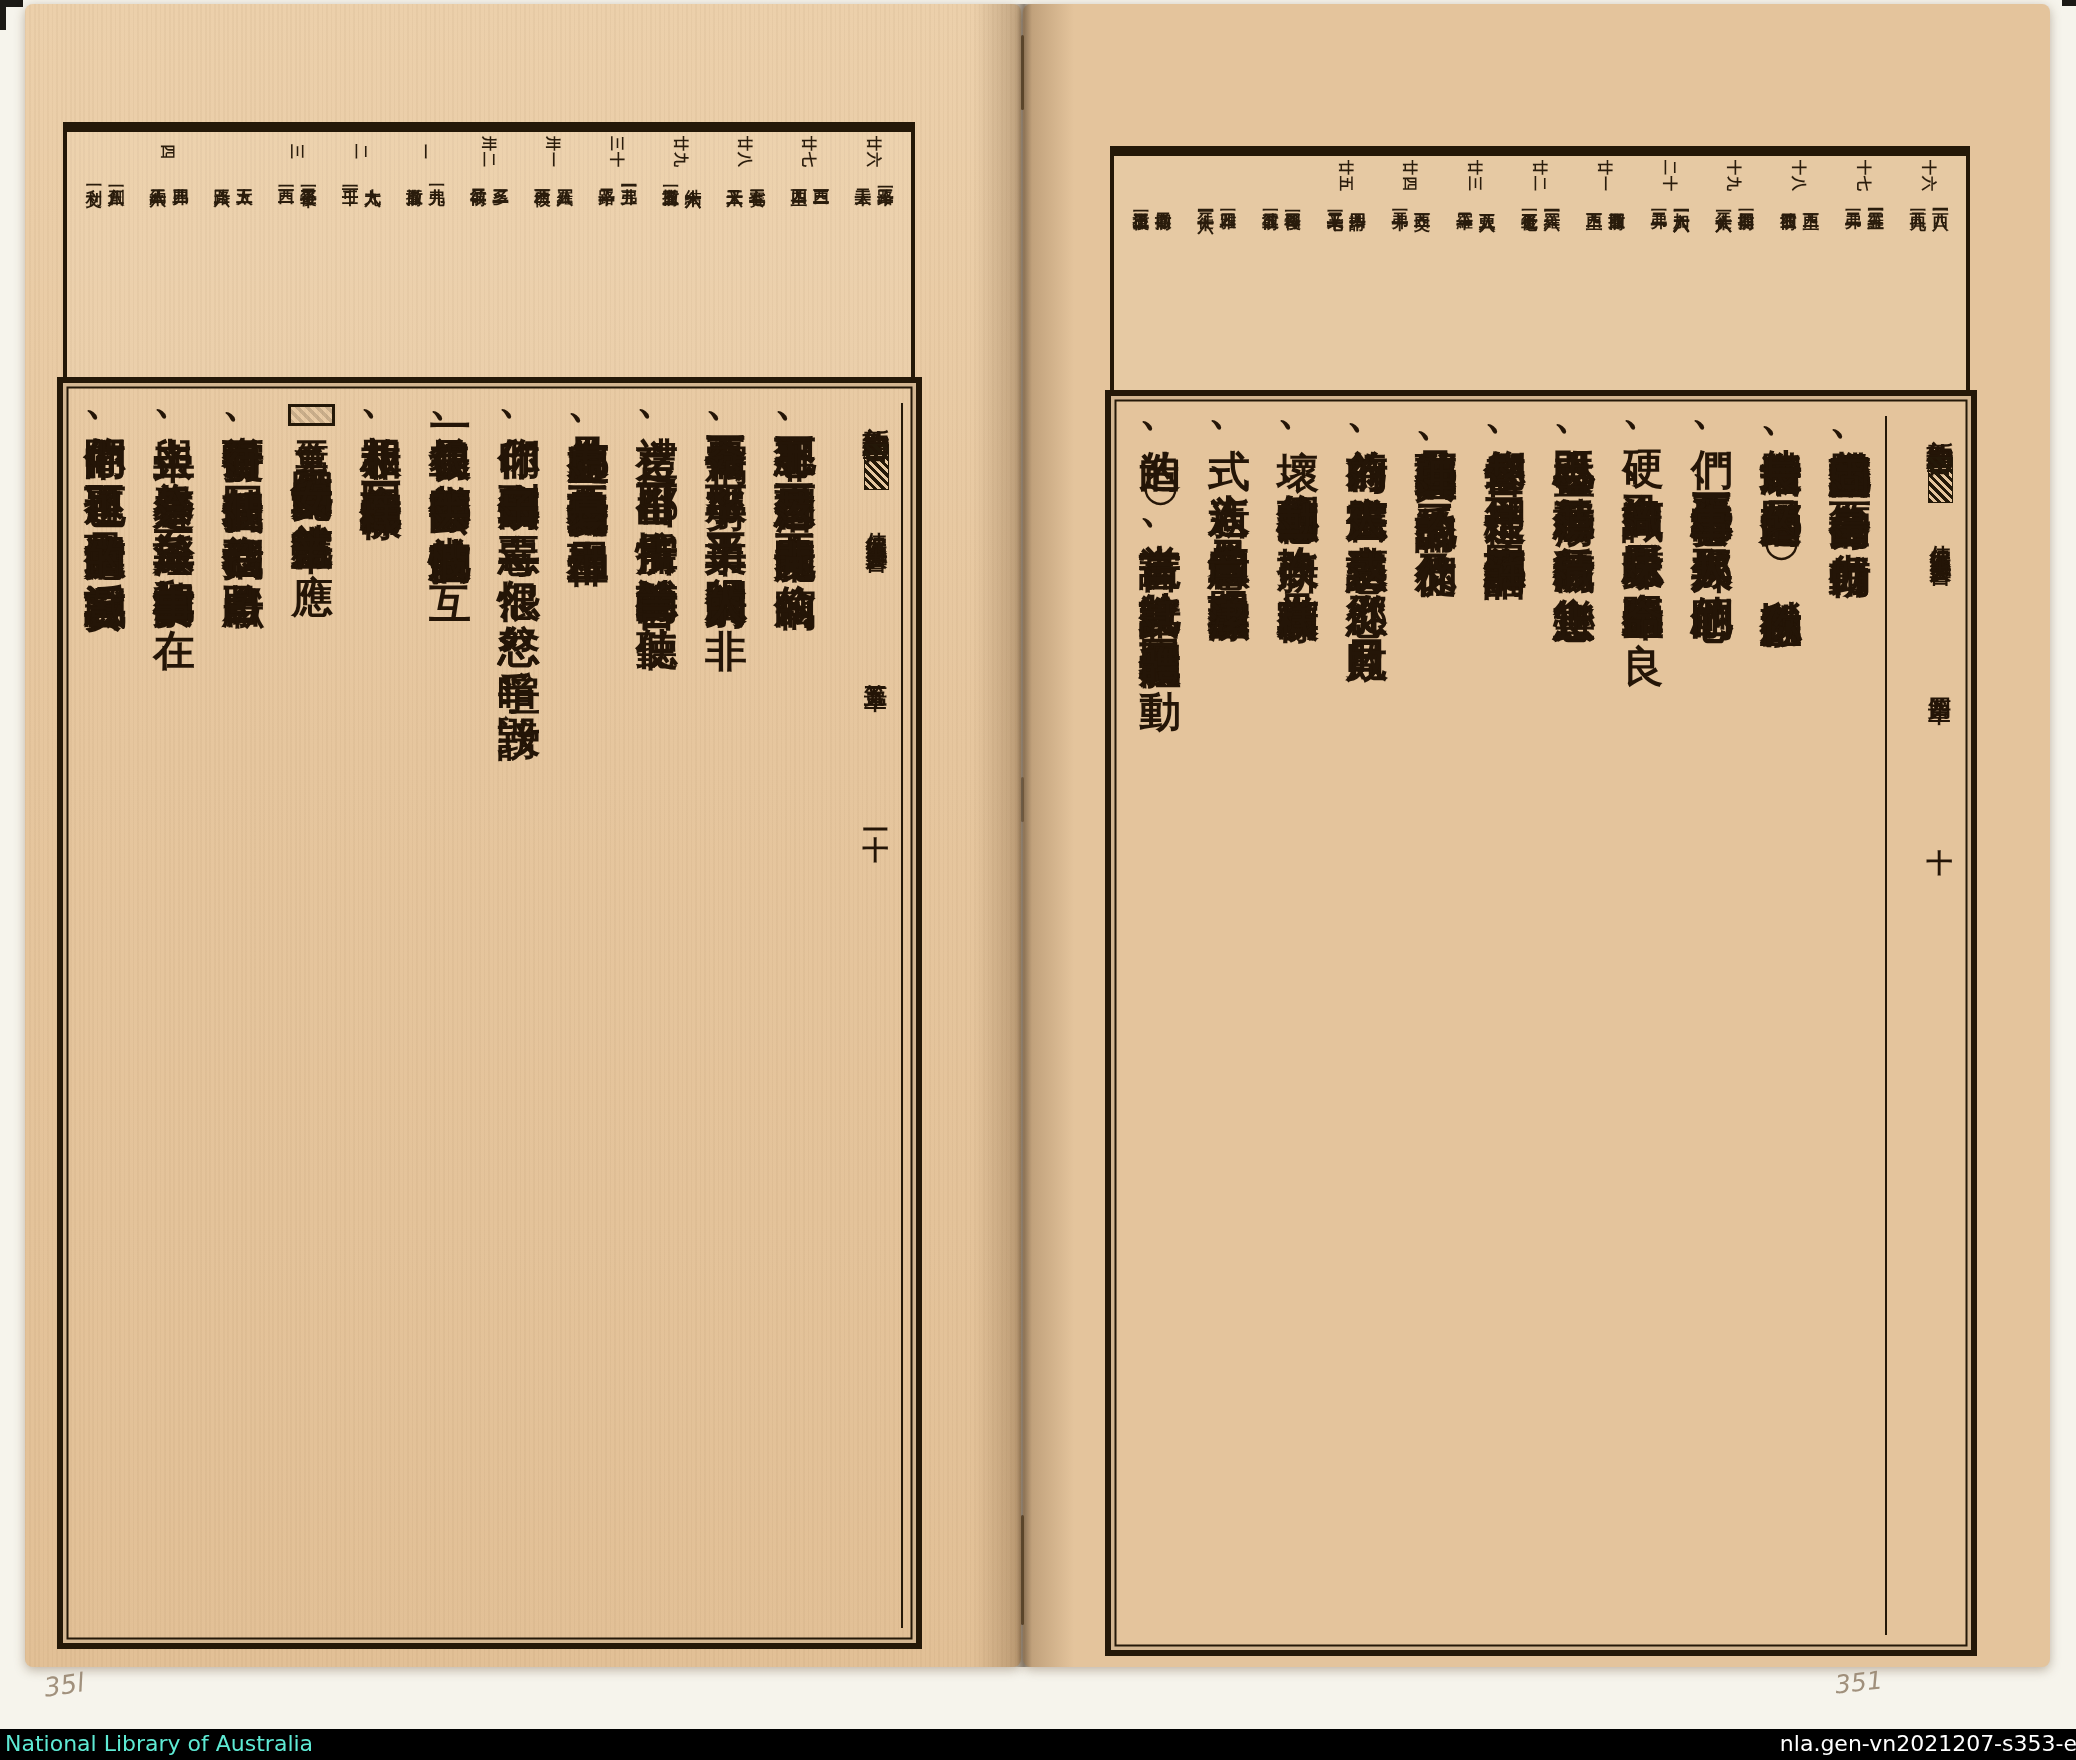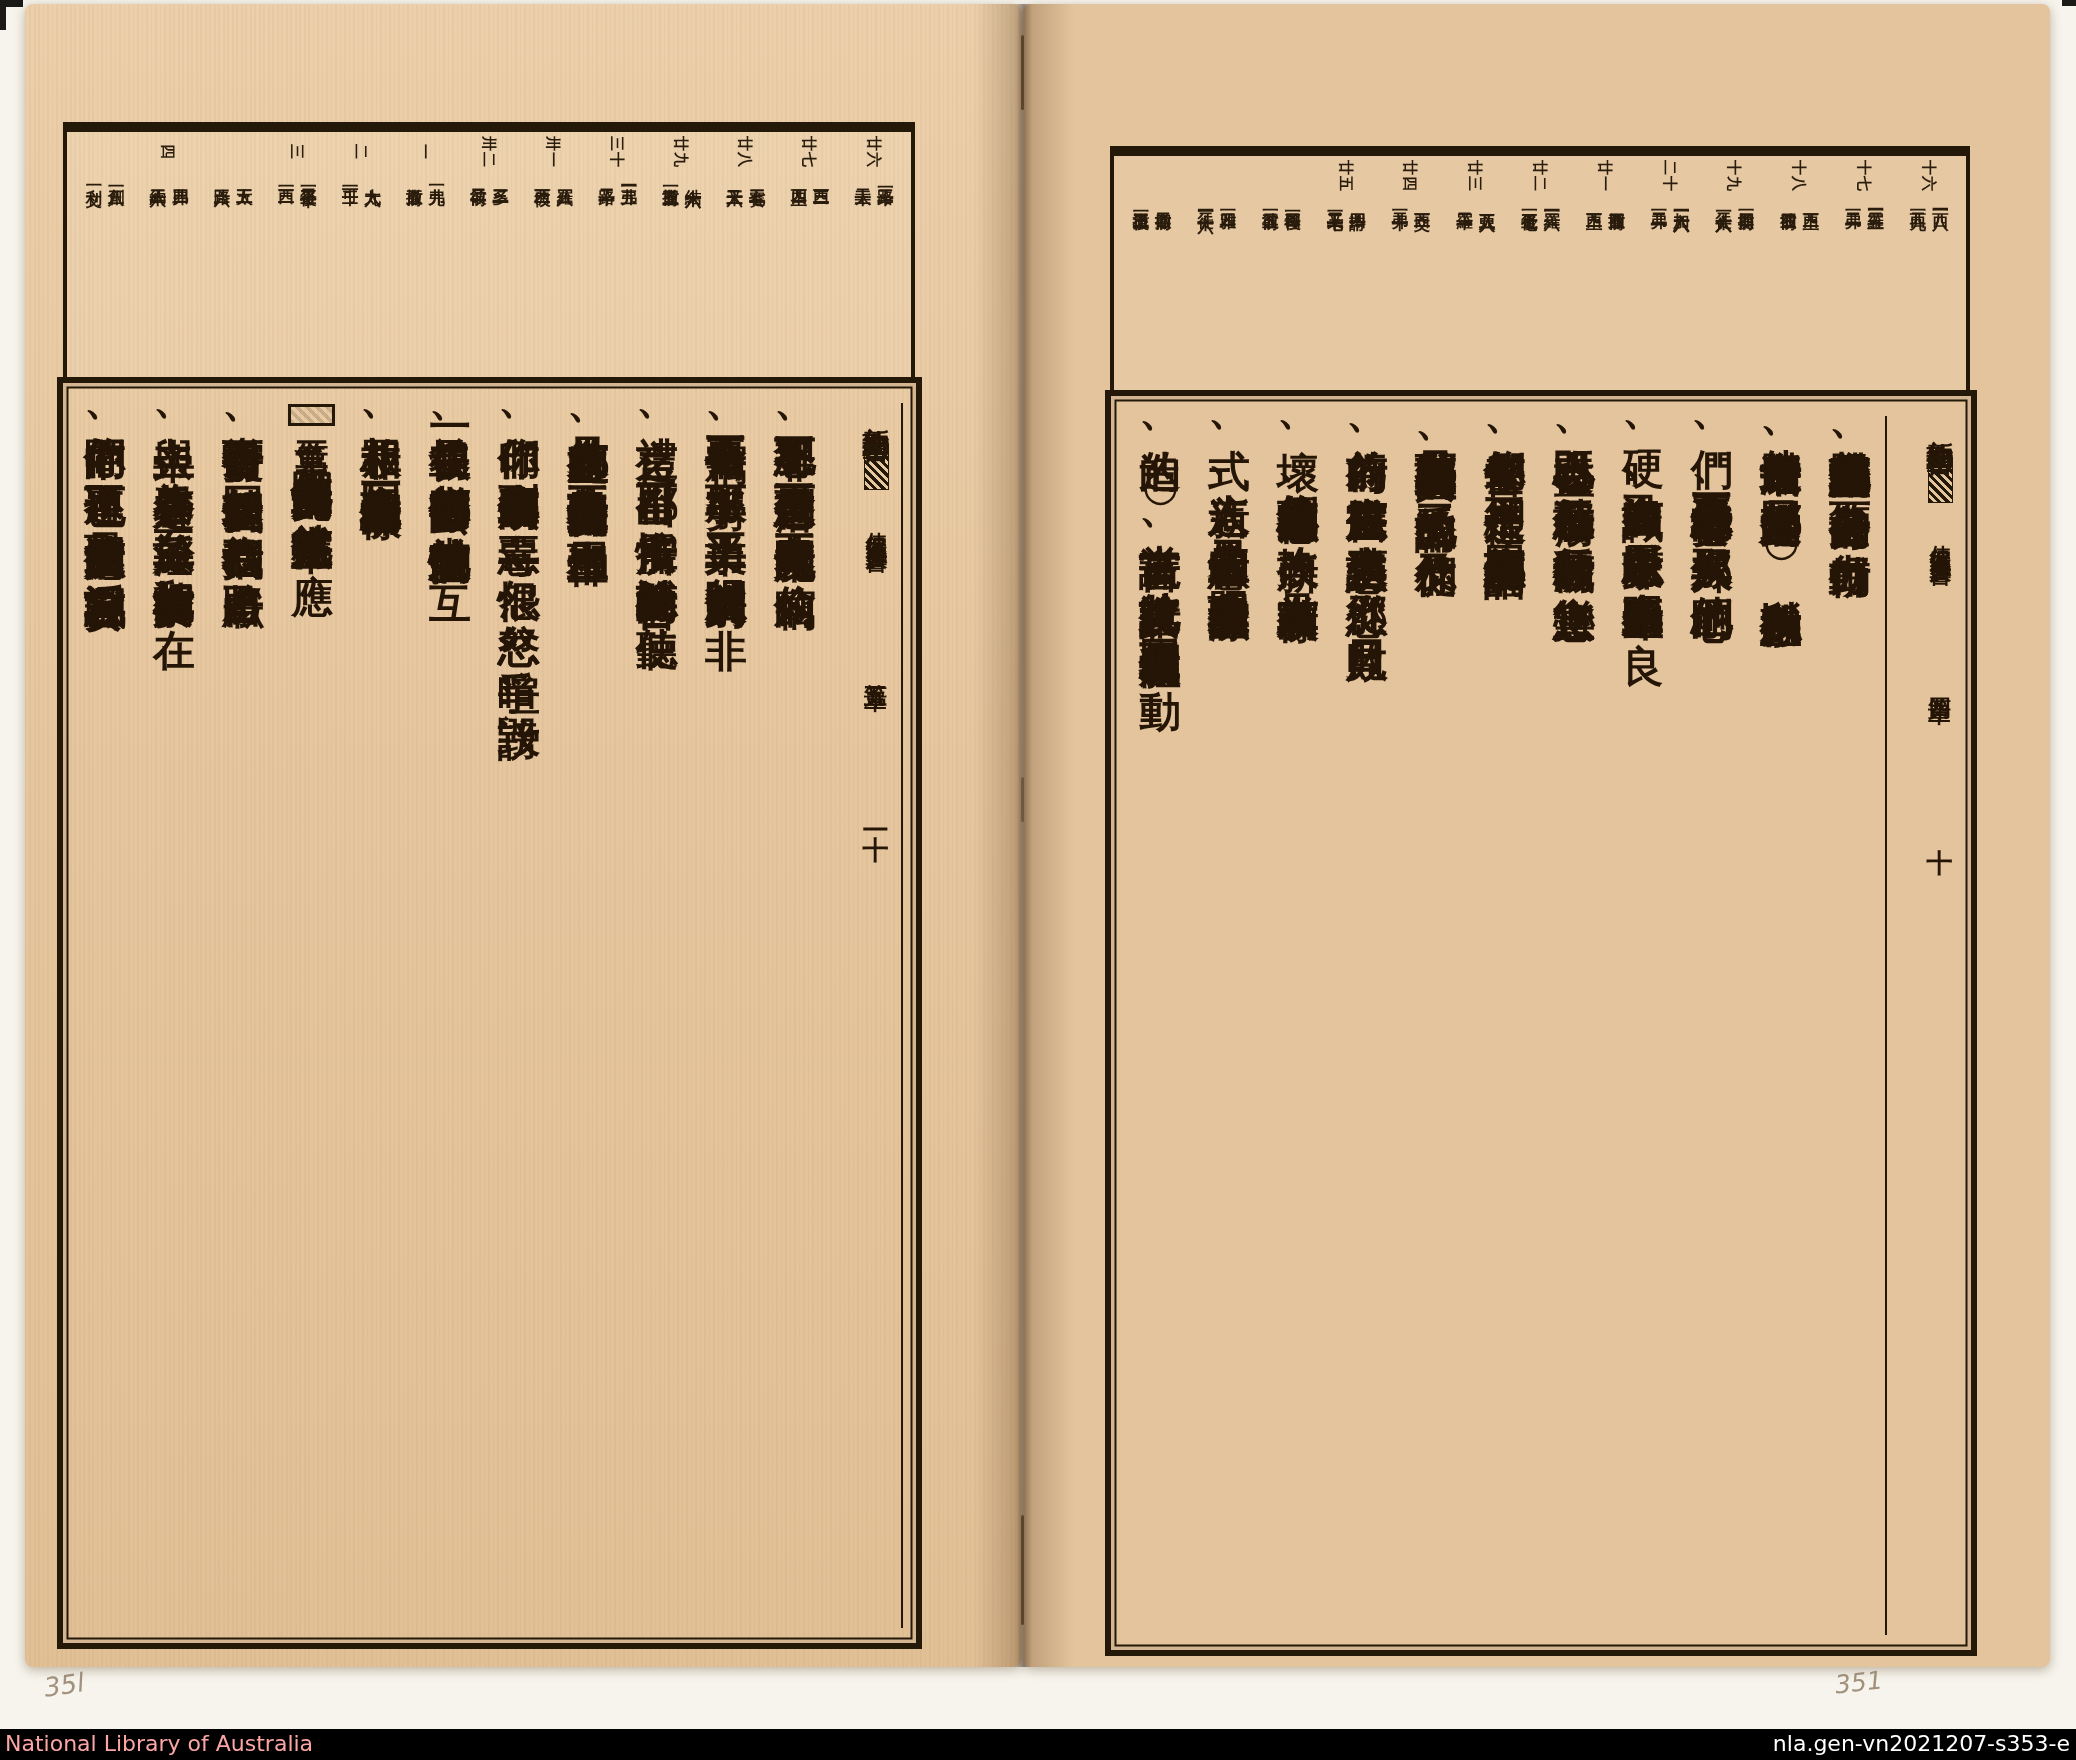--- a/index.html
+++ b/index.html
@@ -62,23 +62,23 @@
   .m-pagenum{display:inline-block;font-size:26px;margin-top:135px;}
 
   
   .pencil{position:absolute;font-family:"DejaVu Sans","Liberation Sans",sans-serif;
           font-style:italic;color:#93806a;opacity:.85;}
   .pencil-left{left:44px;top:1670px;font-size:26px;transform:rotate(-8deg);}
   .pencil-right{left:1835px;top:1668px;font-size:25px;transform:rotate(-6deg);}
 
   
   .bar{position:absolute;left:0;bottom:0;width:100%;height:32px;background:#000;}
-  .bar-left{position:absolute;left:5px;bottom:5px;color:#fca5a5;font-size:22px;
+  .bar-left{position:absolute;left:5px;bottom:5px;color:#5eead4;font-size:22px;
             font-family:"DejaVu Sans","Liberation Sans",sans-serif;}
-  .bar-right{position:absolute;right:7px;bottom:5px;color:#fff;font-size:22px;
+  .bar-right{position:absolute;right:0;bottom:5px;color:#fff;font-size:22px;
              font-family:"DejaVu Sans","Liberation Sans",sans-serif;}
 </style>
 </head>
 <body>
 
 <div class="stage">
 
   <div class="corner-mark cm-tl1"></div>
   <div class="corner-mark cm-tl2"></div>
   <div class="corner-mark cm-tr"></div>

